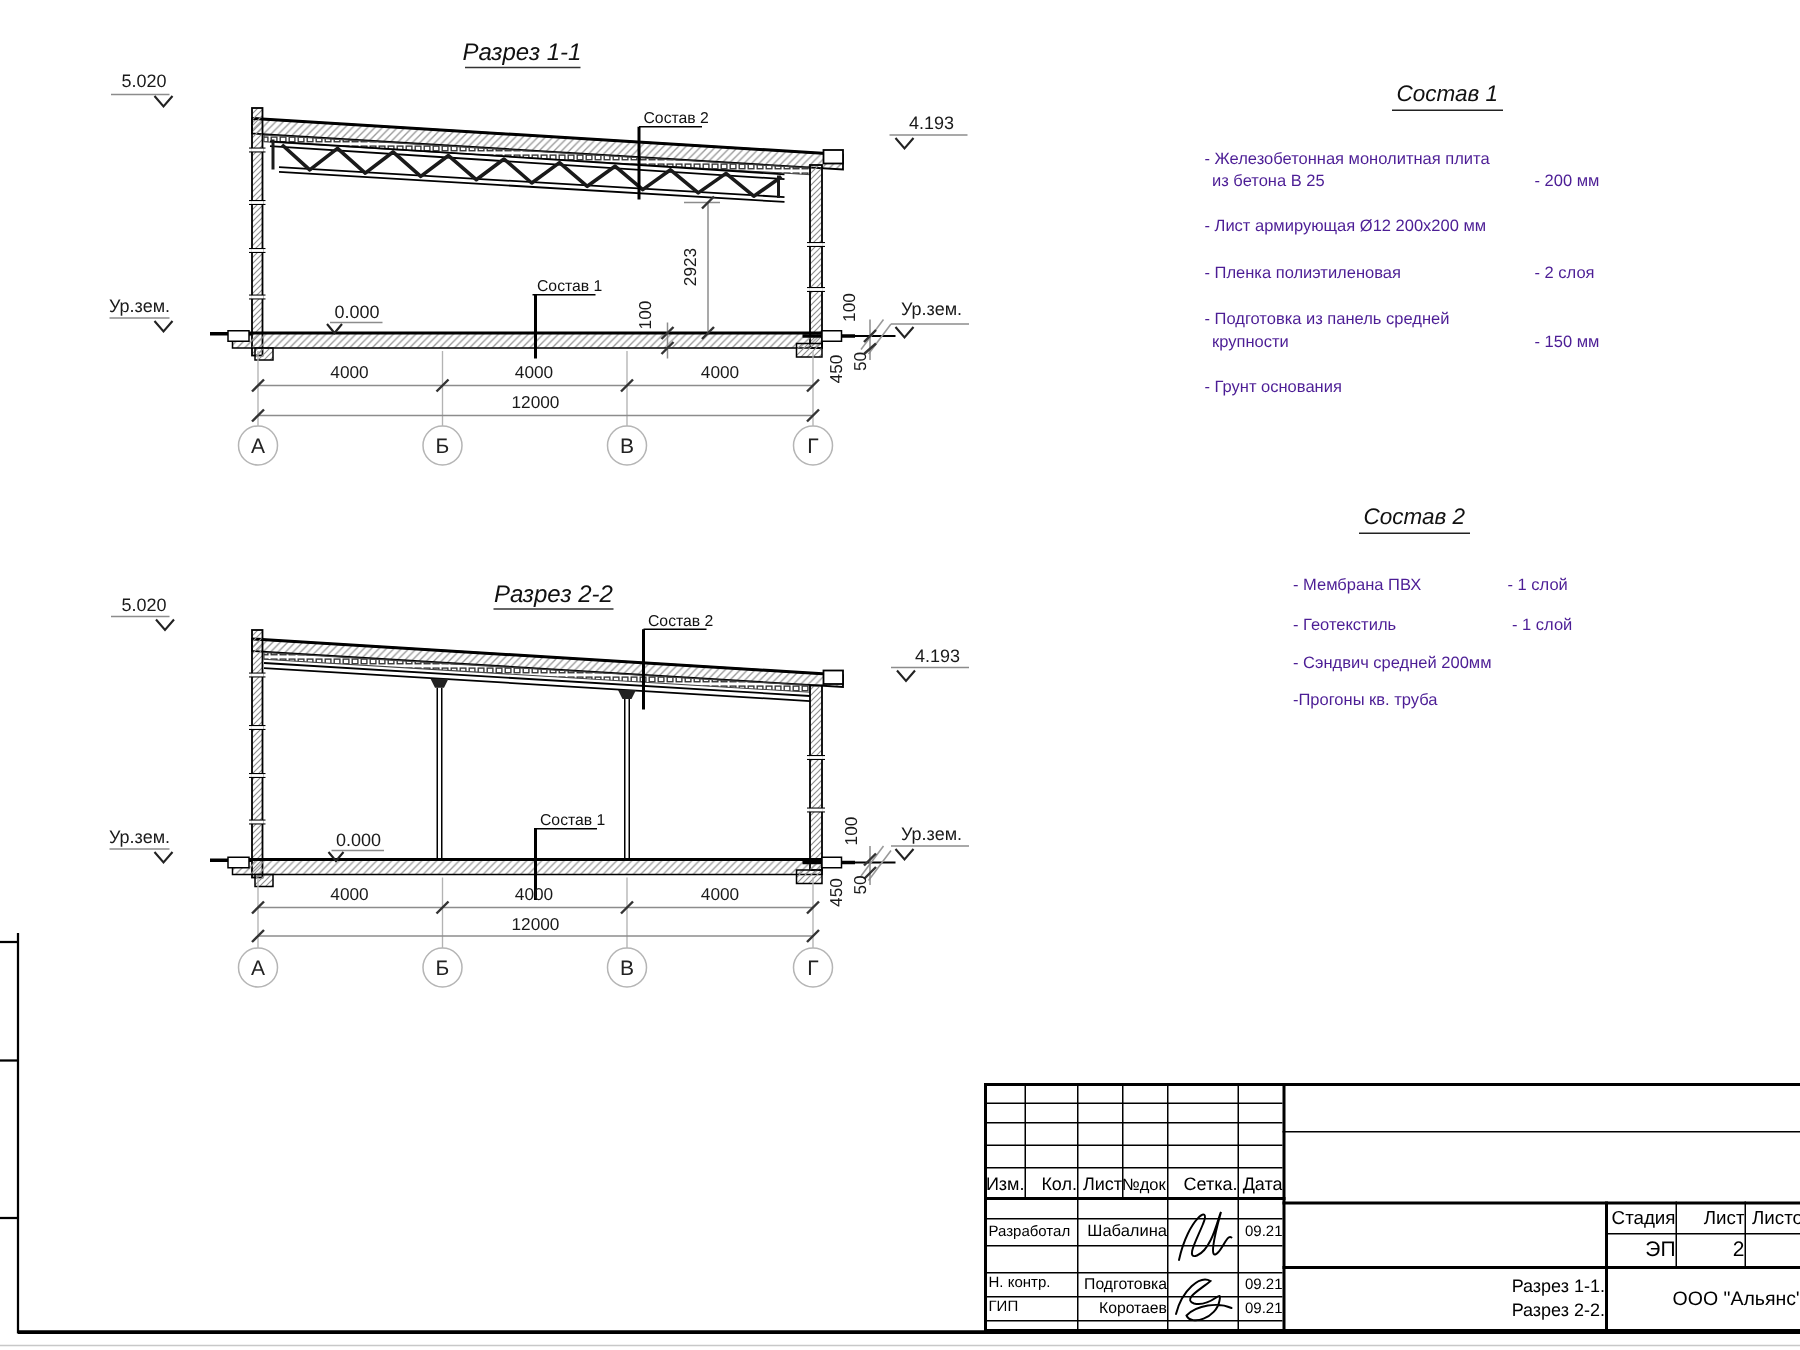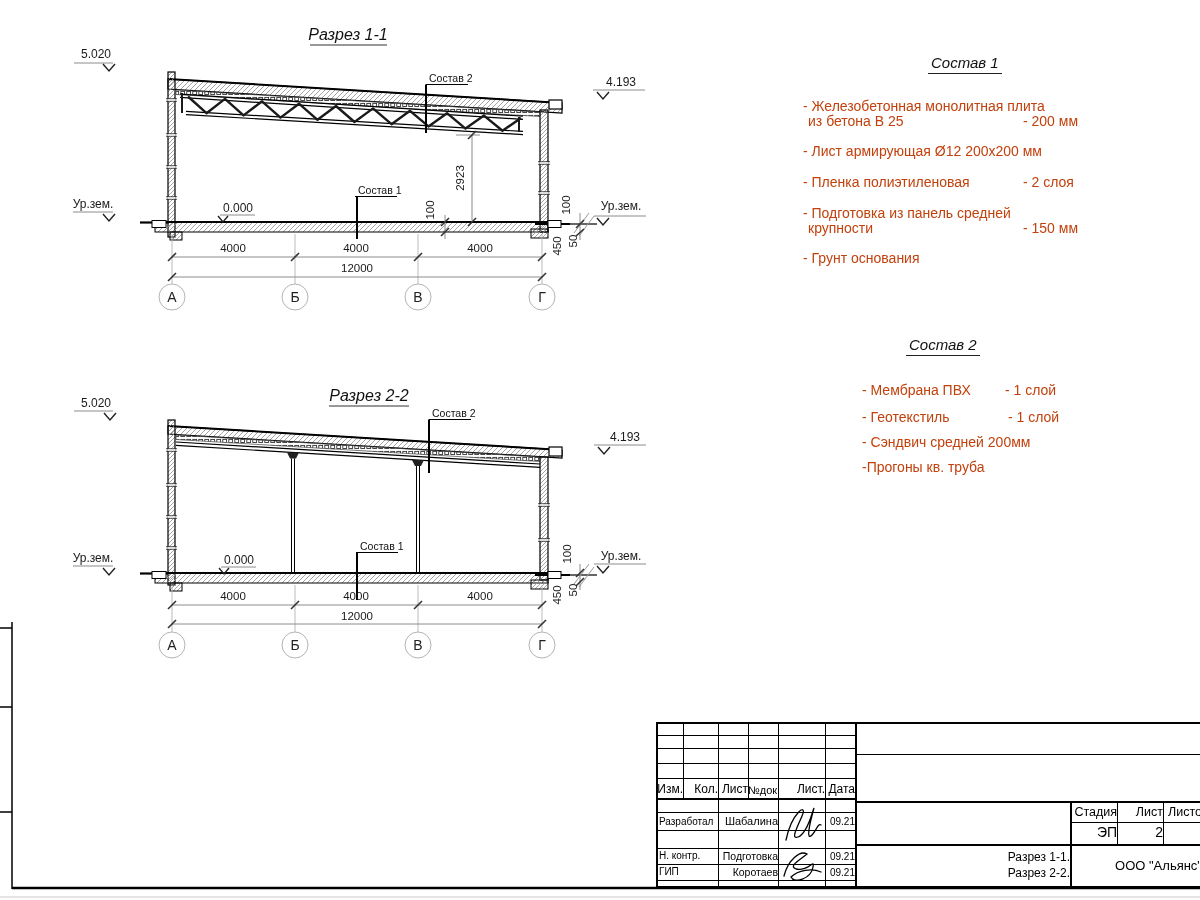--- a/index.html
+++ b/index.html
@@ -17,21 +17,21 @@
   .ext{stroke:#b3b3b3;stroke-width:0.9;}
   .dline{stroke:#8c8c8c;stroke-width:1;}
   .tick{stroke:#333;stroke-width:1.6;}
   .chk{stroke:#222;stroke-width:1.4;fill:none;}
   .thin{stroke:#000;stroke-width:0.7;}
   .main{stroke:#000;stroke-width:1.2;}
   .thick{stroke:#000;stroke-width:2;}
   .comp-title{position:absolute;font-style:italic;font-size:15px;color:#111;
               border-bottom:1px solid #222;padding:0 3px 2px 3px;white-space:nowrap;}
   .comp-items{position:absolute;}
-  .ci{position:absolute;font-size:14px;line-height:15px;white-space:nowrap;color:#c2410c;}
+  .ci{position:absolute;font-size:11px;line-height:15px;white-space:nowrap;color:#4c1d95;}
   
   #tblock{position:absolute;left:656px;top:722px;width:560px;height:166px;}
   #tblock .vl,#tblock .hl{position:absolute;background:#000;}
   #tblock .cell{position:absolute;color:#000;white-space:nowrap;overflow:hidden;}
   .ctr{text-align:right;}
   
 </style>
 </head>
 <body>
 <div id="page">
@@ -432,21 +432,21 @@
   <div class="hl" style="left:199px;top:32px;width:361px;height:1px"></div>
   <div class="hl" style="left:199px;top:79px;width:361px;height:2px"></div>
   <div class="hl" style="left:414px;top:100px;width:146px;height:1px"></div>
   <div class="hl" style="left:199px;top:122px;width:361px;height:2px"></div>
   <div class="hl" style="left:0;top:164px;width:560px;height:2px"></div>
 
   <div class="cell ctr" style="left:0;top:58px;width:27px;height:18px;line-height:18px;font-size:12px">Изм.</div>
   <div class="cell ctr" style="left:27px;top:58px;width:35px;height:18px;line-height:18px;font-size:12px">Кол.</div>
   <div class="cell ctr" style="left:62px;top:58px;width:30px;height:18px;line-height:18px;font-size:12px">Лист</div>
   <div class="cell ctr" style="left:92px;top:60px;width:30px;height:16px;line-height:16px;font-size:11px">№док.</div>
-  <div class="cell ctr" style="left:122px;top:58px;width:47px;height:18px;line-height:18px;font-size:12px">Лист.</div>
+  <div class="cell ctr" style="left:122px;top:58px;width:47px;height:18px;line-height:18px;font-size:12px">Сетка.</div>
   <div class="cell ctr" style="left:169px;top:58px;width:30px;height:18px;line-height:18px;font-size:12px">Дата</div>
 
   <div class="cell" style="left:3px;top:91px;width:58px;height:17px;line-height:17px;font-size:10px">Разработал</div>
   <div class="cell ctr" style="left:62px;top:91px;width:60px;height:17px;line-height:17px;font-size:11px">Шабалина</div>
   <div class="cell ctr" style="left:169px;top:92px;width:30px;height:16px;line-height:16px;font-size:10px">09.21</div>
   <div class="cell" style="left:3px;top:126px;width:58px;height:16px;line-height:16px;font-size:10px">Н. контр.</div>
   <div class="cell ctr" style="left:62px;top:126px;width:60px;height:16px;line-height:16px;font-size:10.5px">Подготовка</div>
   <div class="cell ctr" style="left:169px;top:127px;width:30px;height:15px;line-height:15px;font-size:10px">09.21</div>
   <div class="cell" style="left:3px;top:142px;width:58px;height:16px;line-height:16px;font-size:10px">ГИП</div>
   <div class="cell ctr" style="left:62px;top:142px;width:60px;height:16px;line-height:16px;font-size:10.5px">Коротаев</div>

